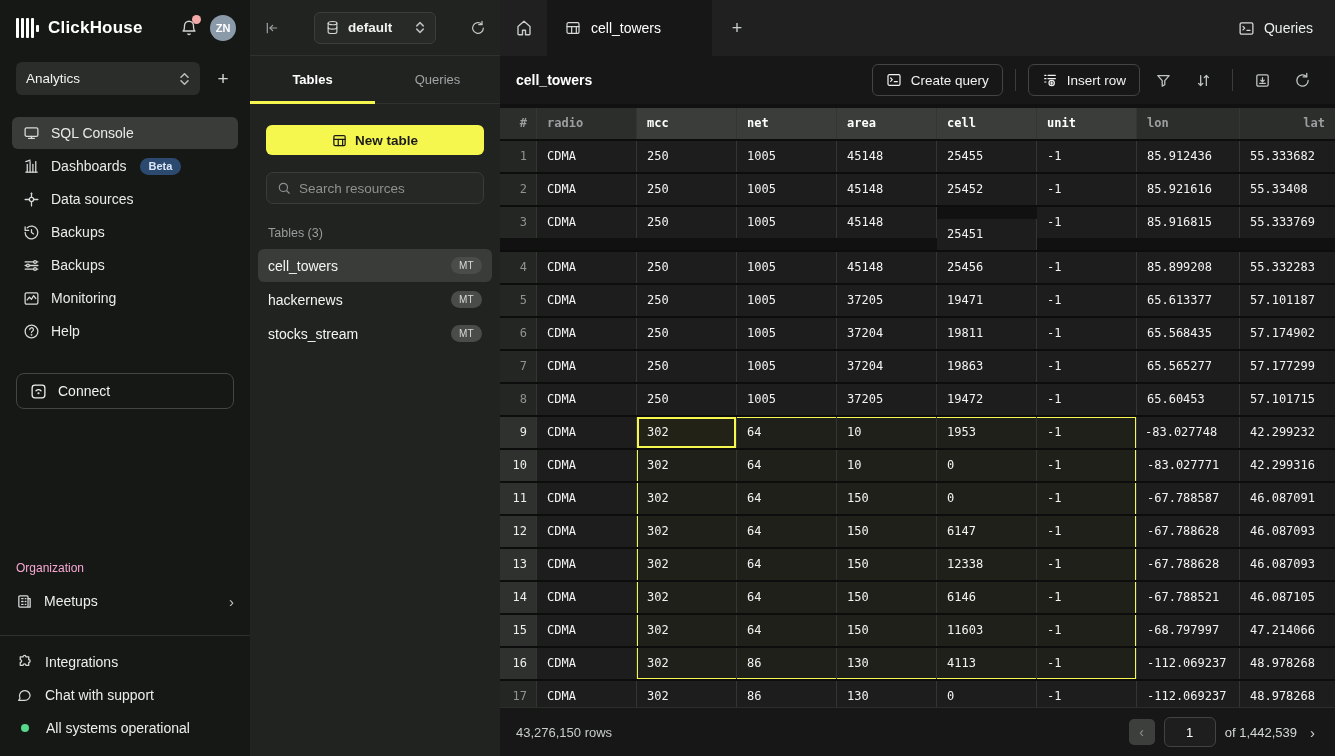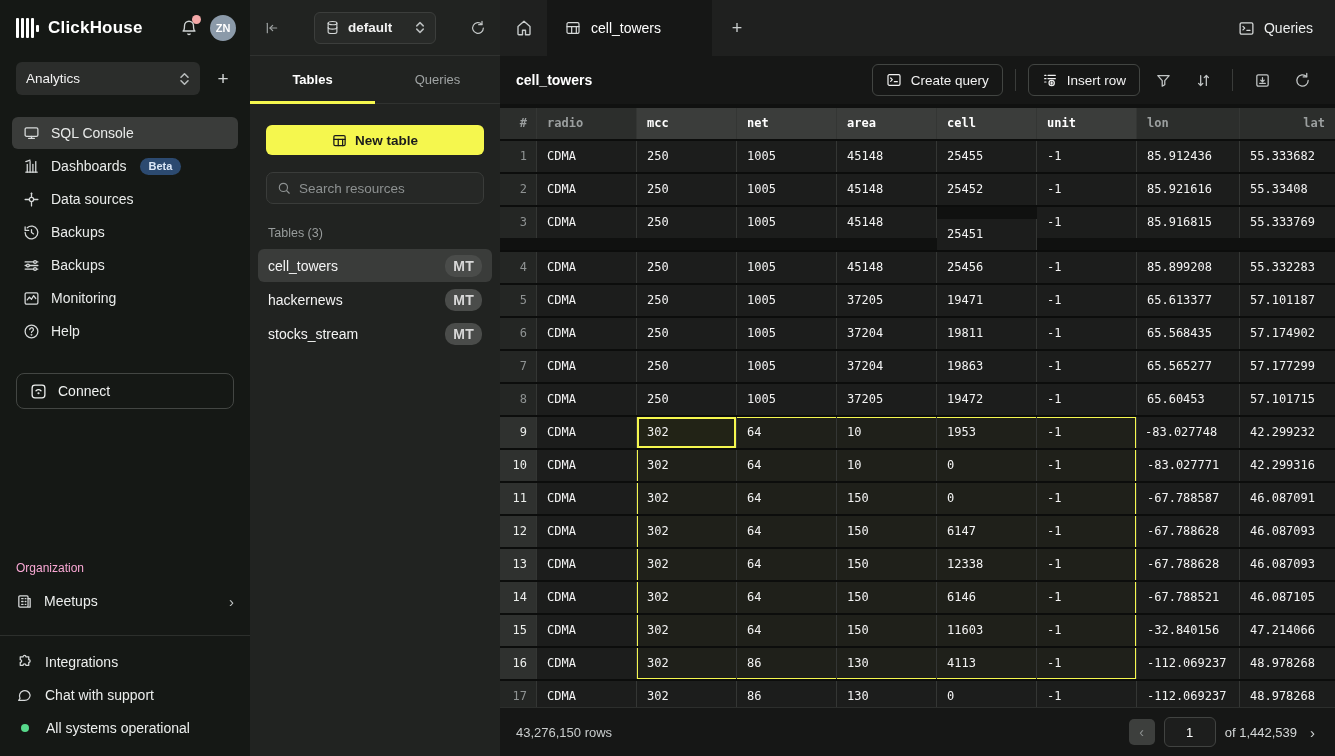--- a/index.html
+++ b/index.html
@@ -53,21 +53,21 @@
   .exp-body { padding:21px 16px 0 16px; display:flex; flex-direction:column; }
   .new-table-btn { height:30px; border-radius:6px; background:var(--accent); color:#1b1b1b; font-size:13.5px; font-weight:600; display:flex; align-items:center; justify-content:center; gap:8px; cursor:pointer; border:none; }
   .search-box { margin-top:17px; height:32px; background:#262826; border:1px solid #3a3c3a; border-radius:7px; display:flex; align-items:center; gap:8px; padding:0 10px; color:#8d9191; }
   .search-box input { background:transparent; border:none; outline:none; color:#e8e8e8; font-size:13.5px; width:100%; font-family:"Liberation Sans",sans-serif; }
   .search-box input::placeholder { color:#8d9191; }
   .group-label { margin-top:22px; font-size:12.5px; color:#989c9c; padding-left:2px; }
   .tables-list { margin-top:9px; display:flex; flex-direction:column; gap:1px; margin-left:-8px; margin-right:-8px; }
   .table-item { height:33px; display:flex; align-items:center; padding:0 10px; border-radius:6px; cursor:pointer; }
   .table-item.selected { background:#3a3c3a; }
   .table-item .tname { font-size:14px; color:#f4f4f4; }
-  .table-item .tbadge { margin-left:auto; background:#4a4c4a; color:#d9d9d9; font-size:14px; font-weight:700; padding:3px 8px; border-radius:10px; letter-spacing:.3px; }
+  .table-item .tbadge { margin-left:auto; background:#4a4c4a; color:#d9d9d9; font-size:10px; font-weight:400; padding:3px 8px; border-radius:10px; letter-spacing:.3px; }
   
   .main { flex:1; display:flex; flex-direction:column; background:#161716; min-width:0; }
   .tabstrip { height:56px; background:#1f201f; display:flex; align-items:stretch; }
   .home-btn { width:47px; display:flex; align-items:center; justify-content:center; color:#c9cdcd; cursor:pointer; }
   .doc-tab { width:165px; background:#161716; display:flex; align-items:center; gap:10px; padding:0 18px; font-size:14px; color:#fff; cursor:pointer; }
   .doc-tab .ic { color:#d6d9d9; }
   .newtab-btn { width:50px; display:flex; align-items:center; justify-content:center; color:#c9cdcd; font-size:18px; cursor:pointer; }
   .strip-spacer { flex:1; }
   .queries-link { display:flex; align-items:center; gap:9px; padding:0 22px; font-size:14px; color:#eceeee; cursor:pointer; }
   .toolbar { height:48px; display:flex; align-items:center; padding:0 16px; background:#161716; }
@@ -600,21 +600,21 @@
           <div class="gcell " style="flex: 1 1 0%;">46.087105</div>
         </div>
         <div class="grow">
           <div class="gcell grownum selrow">15</div>
           <div class="gcell " style="width: 100px; min-width: 100px;">CDMA</div>
           <div class="gcell  insel c-left" style="width: 100px; min-width: 100px;">302</div>
           <div class="gcell  insel" style="width: 100px; min-width: 100px;">64</div>
           <div class="gcell  insel" style="width: 100px; min-width: 100px;">150</div>
           <div class="gcell  insel" style="width: 100px; min-width: 100px;">11603</div>
           <div class="gcell  insel c-right" style="width: 100px; min-width: 100px;">-1</div>
-          <div class="gcell " style="width: 103px; min-width: 103px;">-32.840156</div>
+          <div class="gcell " style="width: 103px; min-width: 103px;">-68.797997</div>
           <div class="gcell " style="flex: 1 1 0%;">47.214066</div>
         </div>
         <div class="grow">
           <div class="gcell grownum selrow">16</div>
           <div class="gcell " style="width: 100px; min-width: 100px;">CDMA</div>
           <div class="gcell  insel c-bottom c-left" style="width: 100px; min-width: 100px;">302</div>
           <div class="gcell  insel c-bottom" style="width: 100px; min-width: 100px;">86</div>
           <div class="gcell  insel c-bottom" style="width: 100px; min-width: 100px;">130</div>
           <div class="gcell  insel c-bottom" style="width: 100px; min-width: 100px;">4113</div>
           <div class="gcell  insel c-bottom c-right" style="width: 100px; min-width: 100px;">-1</div>

